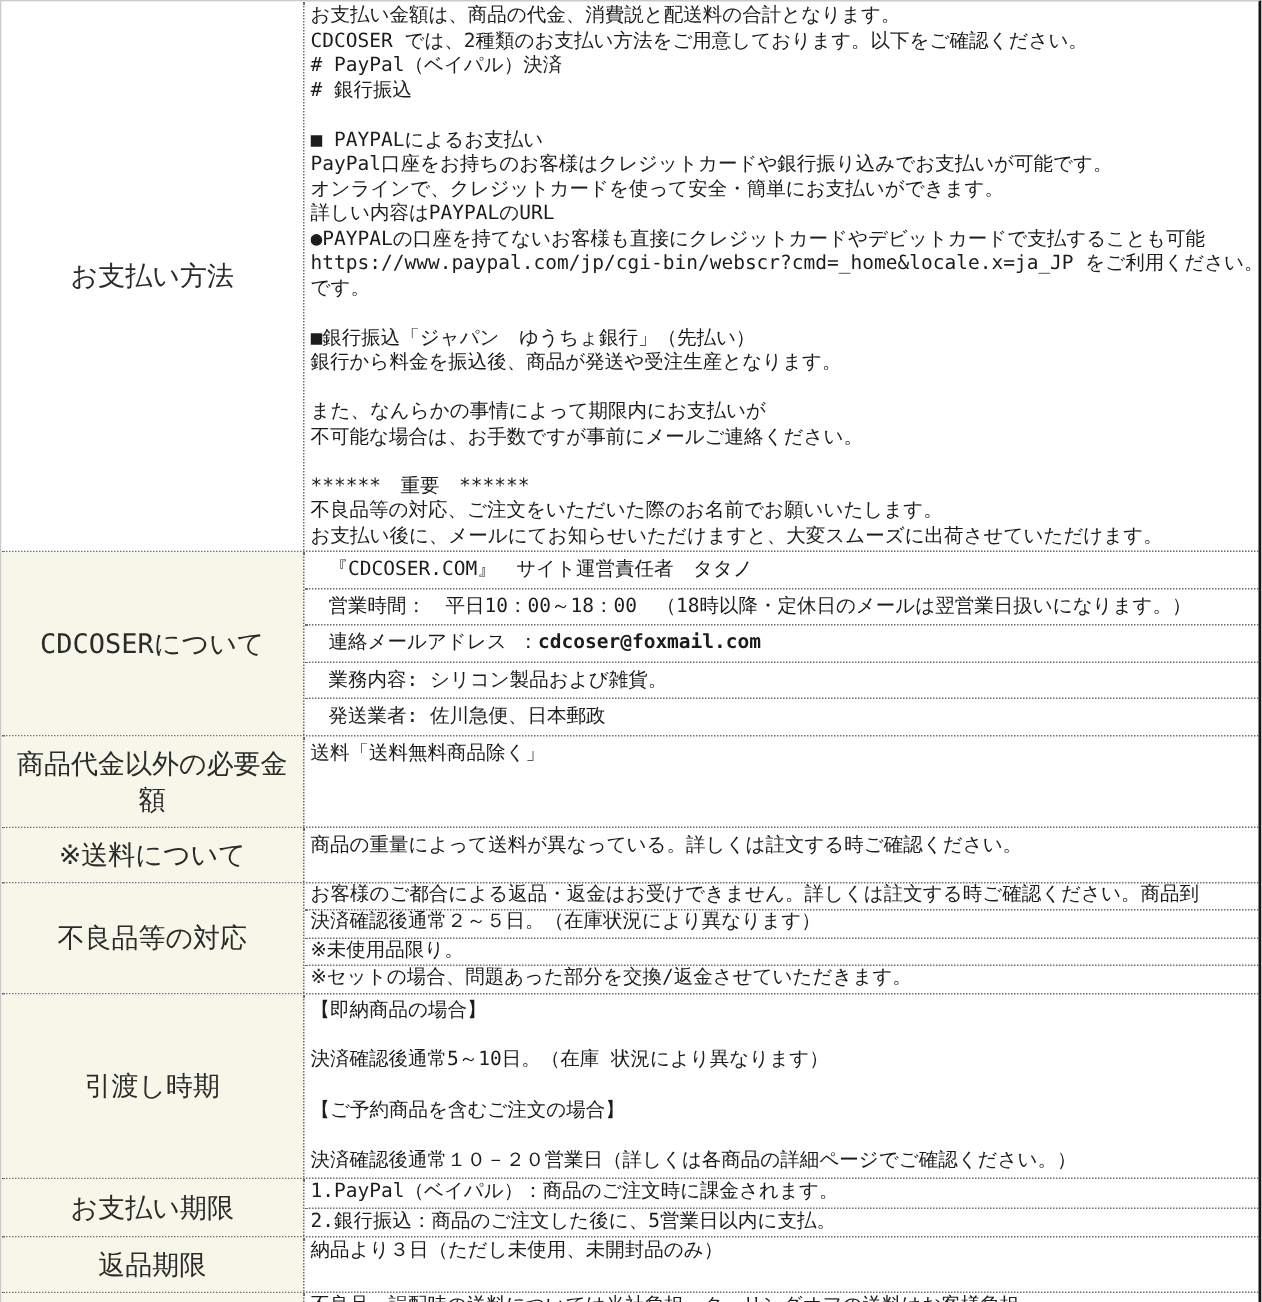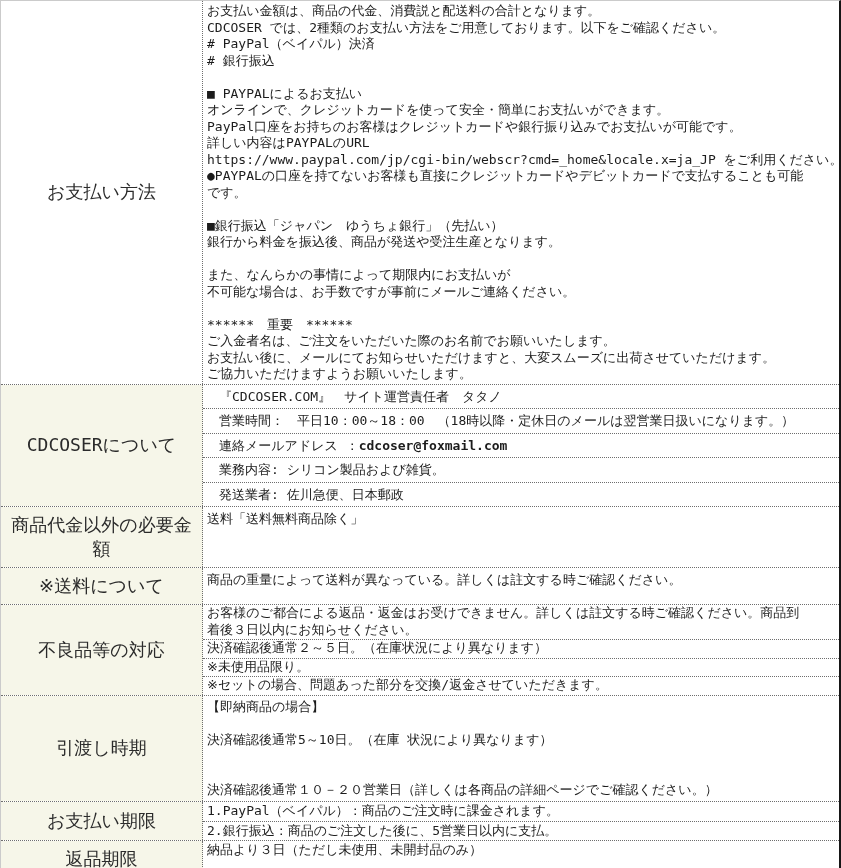--- a/index.html
+++ b/index.html
@@ -79,37 +79,36 @@
     <div class="row row-payment-method">
       <div class="label-cell">お支払い方法</div>
       <div class="content-cell">
         <div class="sub-cell">
           <div class="line">お支払い金額は、商品の代金、消費説と配送料の合計となります。</div>
           <div class="line">CDCOSER では、2種類のお支払い方法をご用意しております。以下をご確認ください。</div>
           <div class="line"># PayPal（ベイパル）決済</div>
           <div class="line"># 銀行振込</div>
           <div class="line"></div>
           <div class="line">■ PAYPALによるお支払い</div>
+          <div class="line">PayPal口座をお持ちのお客様はクレジットカードや銀行振り込みでお支払いが可能です。</div>
           <div class="line">オンラインで、クレジットカードを使って安全・簡単にお支払いができます。</div>
-          <div class="line">PayPal口座をお持ちのお客様はクレジットカードや銀行振り込みでお支払いが可能です。</div>
           <div class="line">詳しい内容はPAYPALのURL</div>
+          <div class="line">●PAYPALの口座を持てないお客様も直接にクレジットカードやデビットカードで支払することも可能</div>
           <div class="line">https://www.paypal.com/jp/cgi-bin/webscr?cmd=_home&amp;locale.x=ja_JP をご利用ください。</div>
-          <div class="line">●PAYPALの口座を持てないお客様も直接にクレジットカードやデビットカードで支払することも可能</div>
           <div class="line">です。</div>
           <div class="line"></div>
           <div class="line">■銀行振込「ジャパン　ゆうちょ銀行」（先払い）</div>
           <div class="line">銀行から料金を振込後、商品が発送や受注生産となります。</div>
           <div class="line"></div>
           <div class="line">また、なんらかの事情によって期限内にお支払いが</div>
           <div class="line">不可能な場合は、お手数ですが事前にメールご連絡ください。</div>
           <div class="line"></div>
           <div class="line">******　重要　******</div>
-          <div class="line">ご入金者名は、ご注文をいただいた際のお名前でお願いいたします。</div>
+          <div class="line">不良品等の対応、ご注文をいただいた際のお名前でお願いいたします。</div>
           <div class="line">お支払い後に、メールにてお知らせいただけますと、大変スムーズに出荷させていただけます。</div>
-          <div class="line">ご協力いただけますようお願いいたします。</div>
         </div>
       </div>
     </div>
     <div class="row row-about-cdcoser">
       <div class="label-cell">CDCOSERについて</div>
       <div class="content-cell">
         <div class="sub-cell">
           <div class="line">『CDCOSER.COM』　サイト運営責任者　タタノ</div>
         </div>
         <div class="sub-cell">
@@ -140,41 +139,41 @@
         <div class="sub-cell">
           <div class="line">商品の重量によって送料が異なっている。詳しくは註文する時ご確認ください。</div>
         </div>
       </div>
     </div>
     <div class="row row-defective">
       <div class="label-cell">不良品等の対応</div>
       <div class="content-cell">
         <div class="sub-cell">
           <div class="line">お客様のご都合による返品・返金はお受けできません。詳しくは註文する時ご確認ください。商品到</div>
-          <div class="line">着後３日以内にお知らせください。</div>
         </div>
         <div class="sub-cell">
           <div class="line">決済確認後通常２～５日。（在庫状況により異なります）</div>
         </div>
         <div class="sub-cell">
           <div class="line">※未使用品限り。</div>
         </div>
         <div class="sub-cell">
           <div class="line">※セットの場合、問題あった部分を交換/返金させていただきます。</div>
         </div>
       </div>
     </div>
     <div class="row row-handover">
       <div class="label-cell">引渡し時期</div>
       <div class="content-cell">
         <div class="sub-cell">
           <div class="line">【即納商品の場合】</div>
           <div class="line"></div>
           <div class="line">決済確認後通常5～10日。（在庫 状況により異なります）</div>
           <div class="line"></div>
+          <div class="line">【ご予約商品を含むご注文の場合】</div>
           <div class="line"></div>
           <div class="line">決済確認後通常１０－２０営業日（詳しくは各商品の詳細ページでご確認ください。）</div>
         </div>
       </div>
     </div>
     <div class="row row-payment-deadline">
       <div class="label-cell">お支払い期限</div>
       <div class="content-cell">
         <div class="sub-cell">
           <div class="line">1.PayPal（ベイパル）：商品のご注文時に課金されます。</div>

